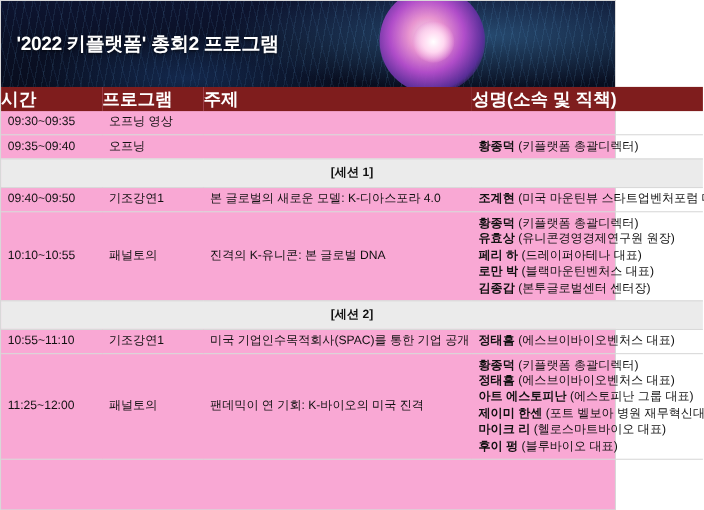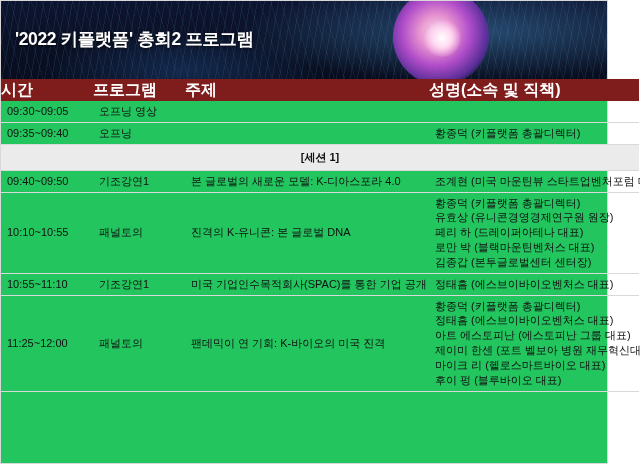--- a/index.html
+++ b/index.html
@@ -8,25 +8,25 @@
   }
   body {
     width: 640px;
     height: 464px;
     background: #ffffff;
     font-family: "Liberation Sans", sans-serif;
     overflow: hidden;
   }
   #page {
     position: relative;
-    width: 608px;
+    width: 560px;
     height: 464px;
     box-sizing: border-box;
     border: 1px solid #d8d8d8;
-    background: #22c55e;
+    background: #f9a8d4;
   }
   
   .banner {
     position: relative;
     height: 78px;
     background: #0b1026;
     overflow: hidden;
   }
   .banner .waves {
     position: absolute;
@@ -103,21 +103,21 @@
     font-weight: bold;
     text-align: center;
     height: 19px;
     color: #111111;
     font-size: 11px;
   }
   .name-line {
     white-space: nowrap;
   }
   .name-strong {
-    font-weight: normal;
+    font-weight: bold;
   }
   .name-sub {
     font-weight: normal;
   }
   .topic-text { white-space: nowrap; }
   tr.tall td { height: 26px; }
 </style>
 </head>
 <body>
 
@@ -140,21 +140,21 @@
     <thead>
       <tr>
         <th>시간</th>
         <th>프로그램</th>
         <th>주제</th>
         <th>성명(소속 및 직책)</th>
       </tr>
     </thead>
     <tbody id="table-body">
         <tr>
-          <td>09:30~09:05</td>
+          <td>09:30~09:35</td>
           <td>오프닝 영상</td>
           <td class="topic-text"></td>
           <td></td>
         </tr>
         <tr>
           <td>09:35~09:40</td>
           <td>오프닝</td>
           <td class="topic-text"></td>
           <td>
             <div class="name-line"><span class="name-strong">황종덕</span> <span class="name-sub">(키플랫폼 총괄디렉터)</span></div>
@@ -175,20 +175,23 @@
           <td>10:10~10:55</td>
           <td>패널토의</td>
           <td class="topic-text">진격의 K-유니콘: 본 글로벌 DNA</td>
           <td>
             <div class="name-line"><span class="name-strong">황종덕</span> <span class="name-sub">(키플랫폼 총괄디렉터)</span></div>
             <div class="name-line"><span class="name-strong">유효상</span> <span class="name-sub">(유니콘경영경제연구원 원장)</span></div>
             <div class="name-line"><span class="name-strong">페리 하</span> <span class="name-sub">(드레이퍼아테나 대표)</span></div>
             <div class="name-line"><span class="name-strong">로만 박</span> <span class="name-sub">(블랙마운틴벤처스 대표)</span></div>
             <div class="name-line"><span class="name-strong">김종갑</span> <span class="name-sub">(본투글로벌센터 센터장)</span></div>
           </td>
+        </tr>
+        <tr class="session-row">
+          <td colspan="4">[세션 2]</td>
         </tr>
         <tr>
           <td>10:55~11:10</td>
           <td>기조강연1</td>
           <td class="topic-text">미국 기업인수목적회사(SPAC)를 통한 기업 공개</td>
           <td>
             <div class="name-line"><span class="name-strong">정태흠</span> <span class="name-sub">(에스브이바이오벤처스 대표)</span></div>
           </td>
         </tr>
         <tr class="tall">

